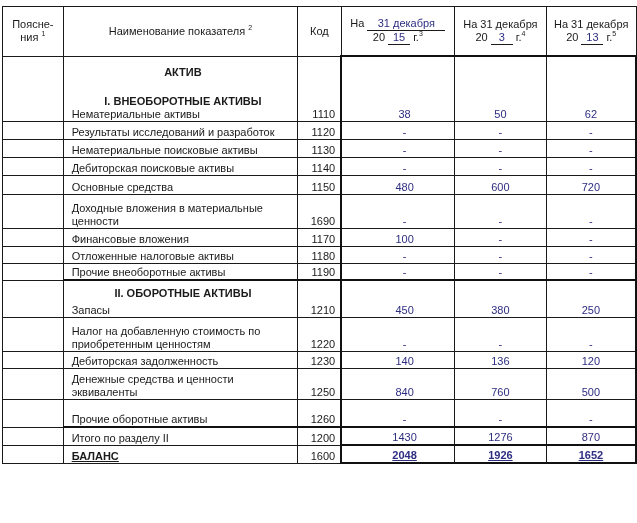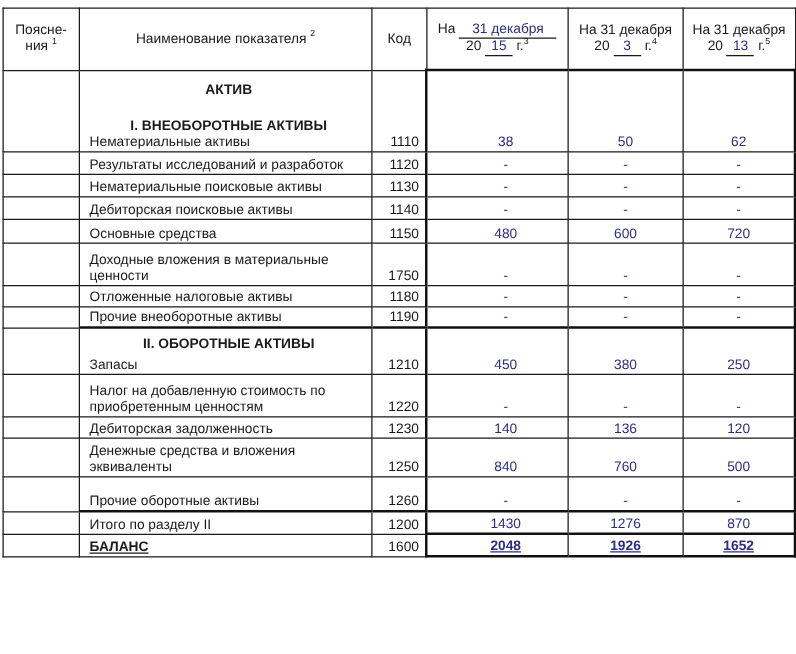--- a/index.html
+++ b/index.html
@@ -97,22 +97,30 @@
       <td class="c-note"></td>
       <td class="c-name">Основные средства</td>
       <td class="c-code">1150</td>
       <td class="c-val thick-l">480</td>
       <td class="c-val">600</td>
       <td class="c-val thick-r">720</td>
     </tr>
     <tr style="height:34px">
       <td class="c-note"></td>
       <td class="c-name">Доходные вложения в материальные ценности</td>
-      <td class="c-code">1750</td>
+      <td class="c-code">1690</td>
       <td class="c-val thick-l">-</td>
+      <td class="c-val">-</td>
+      <td class="c-val thick-r">-</td>
+    </tr>
+    <tr style="height:18px">
+      <td class="c-note"></td>
+      <td class="c-name">Финансовые вложения</td>
+      <td class="c-code">1170</td>
+      <td class="c-val thick-l">100</td>
       <td class="c-val">-</td>
       <td class="c-val thick-r">-</td>
     </tr>
     <tr style="height:17px">
       <td class="c-note"></td>
       <td class="c-name">Отложенные налоговые активы</td>
       <td class="c-code">1180</td>
       <td class="c-val thick-l">-</td>
       <td class="c-val">-</td>
       <td class="c-val thick-r">-</td>
@@ -147,21 +155,21 @@
     <tr style="height:17px">
       <td class="c-note"></td>
       <td class="c-name">Дебиторская задолженность</td>
       <td class="c-code">1230</td>
       <td class="c-val thick-l">140</td>
       <td class="c-val">136</td>
       <td class="c-val thick-r">120</td>
     </tr>
     <tr style="height:31px">
       <td class="c-note"></td>
-      <td class="c-name">Денежные средства и вложения эквиваленты</td>
+      <td class="c-name">Денежные средства и ценности эквиваленты</td>
       <td class="c-code">1250</td>
       <td class="c-val thick-l">840</td>
       <td class="c-val">760</td>
       <td class="c-val thick-r">500</td>
     </tr>
     <tr style="height:28px">
       <td class="c-note"></td>
       <td class="c-name thick-b">Прочие оборотные активы</td>
       <td class="c-code thick-b">1260</td>
       <td class="c-val thick-l thick-b">-</td>

